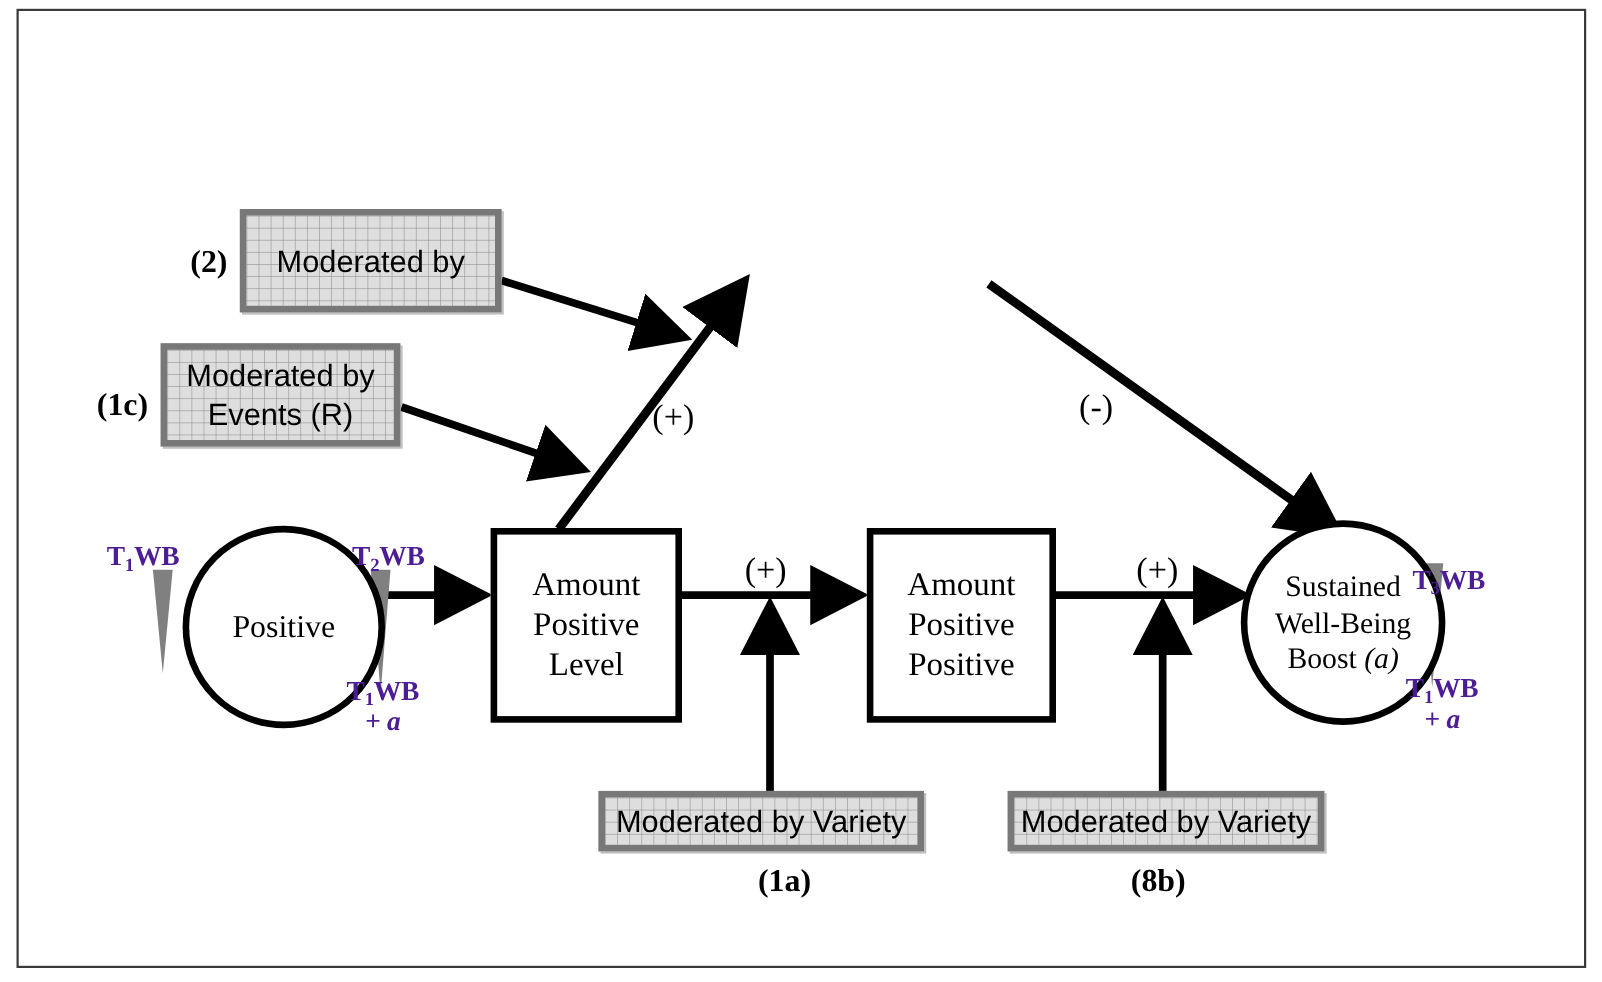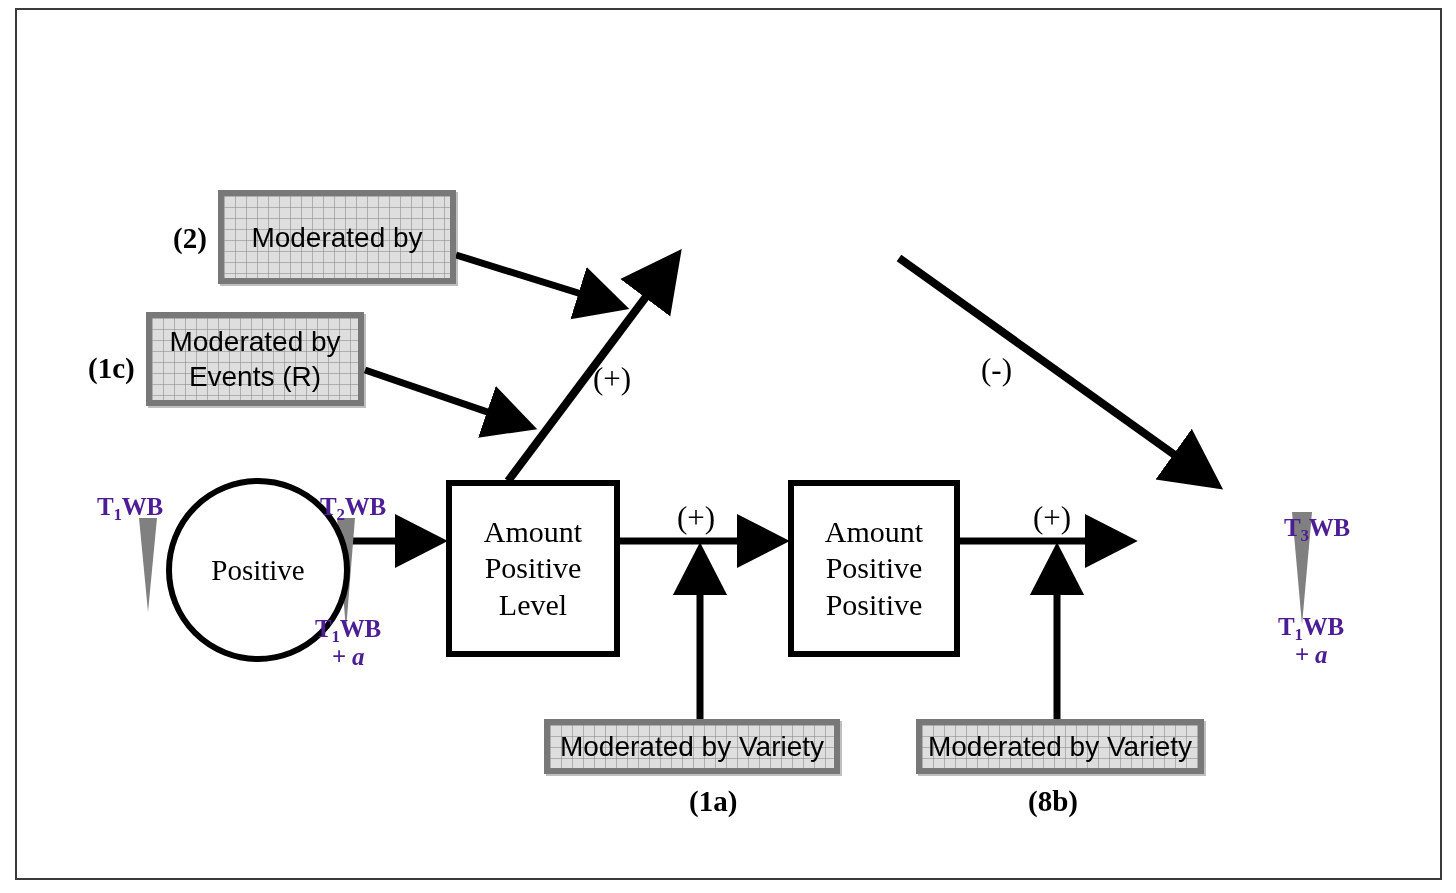--- a/index.html
+++ b/index.html
@@ -172,20 +172,30 @@
   </div>
 
   <div class="node-box" style="left:788px; top:480px; width:172px; height:177px;">
     <div>
       <div>Amount</div>
       <div>Positive</div>
       <div>Positive</div>
     </div>
   </div>
 
+  <div class="node-circle" style="left:1128px; top:473px; width:186px; height:186px; font-size:27px;">
+    <div class="inner">
+      <div>Sustained</div>
+      <div>Well-Being</div>
+      <div>
+        <span>Boost</span>
+        <span class="ital">(a)</span>
+      </div>
+    </div>
+  </div>
 
   <div class="mod-box" style="left:218px; top:190px; width:238px; height:94px;">
     <div>
       <div>Moderated by</div>
     </div>
   </div>
   <div class="hyp-label" style="left:173px; top:222px;">(2)</div>
 
   <div class="mod-box" style="left:146px; top:312px; width:218px; height:94px;">
     <div>

